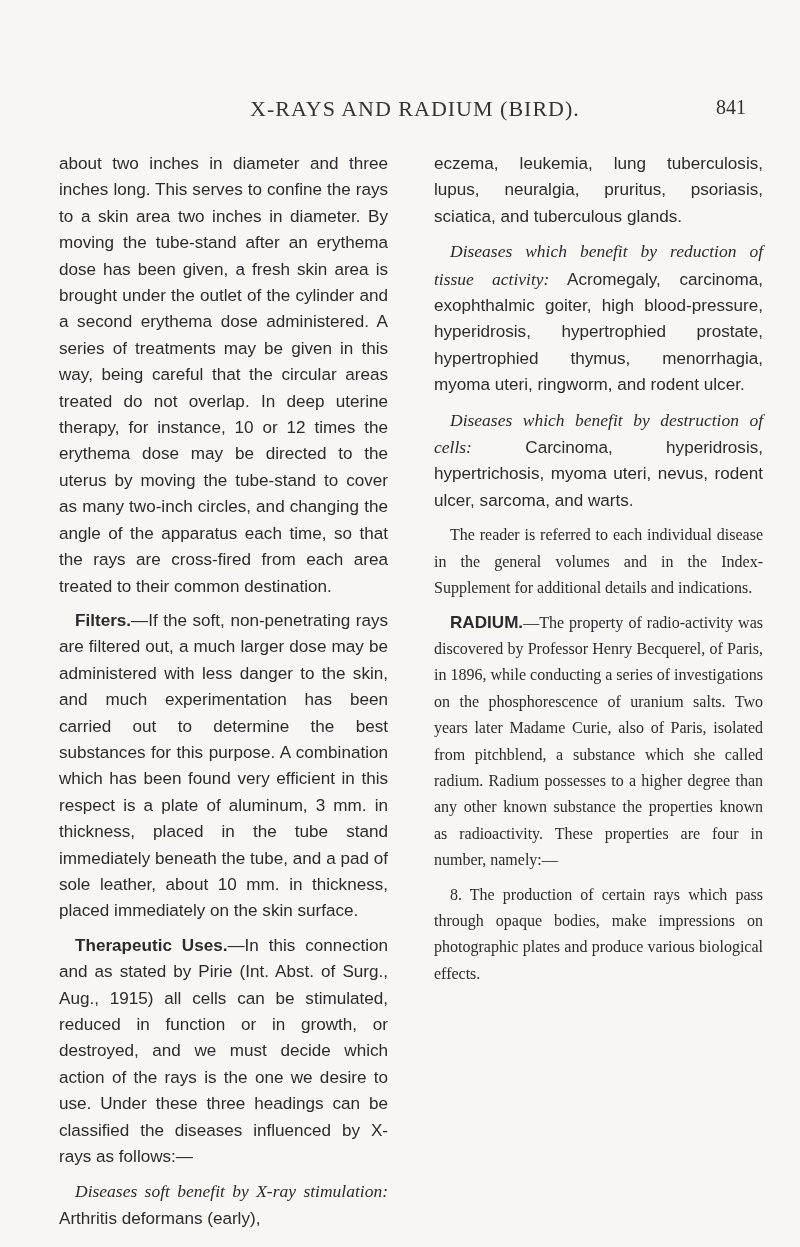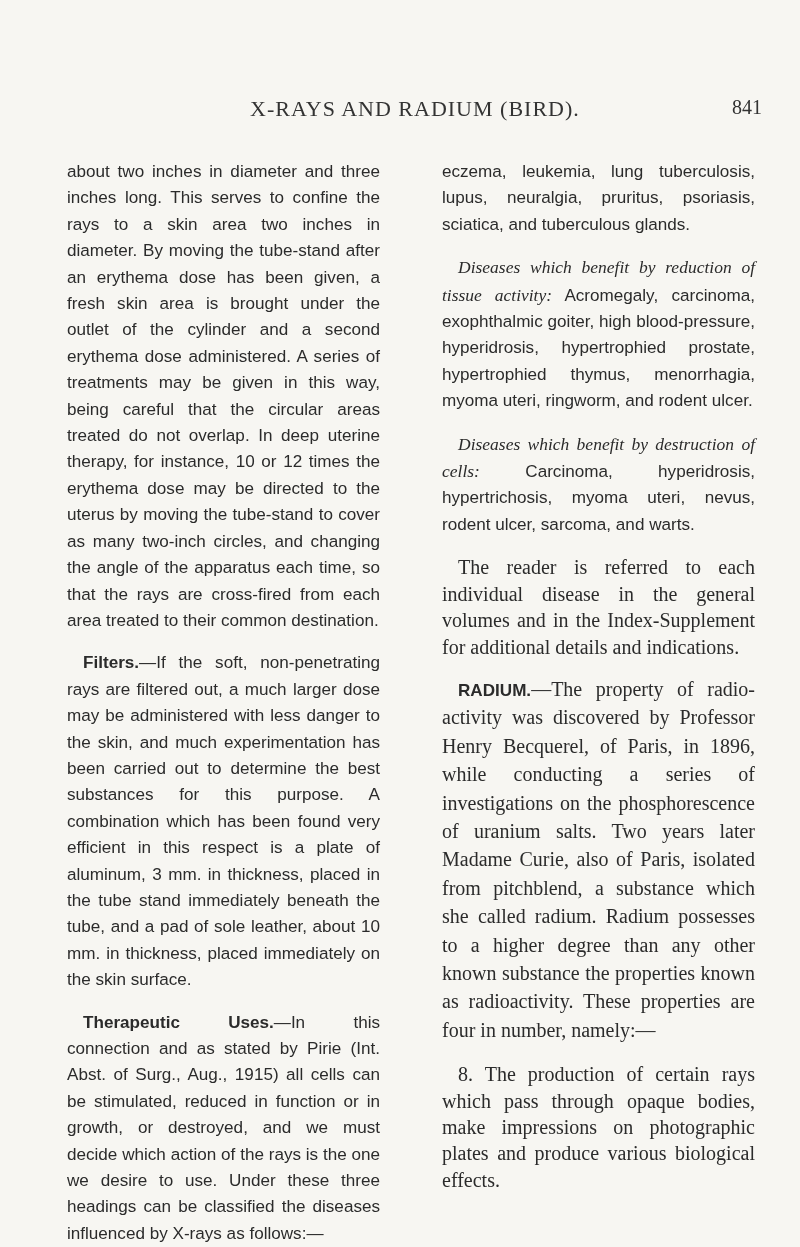--- a/index.html
+++ b/index.html
@@ -10,36 +10,36 @@
   }
   .header {
     position: absolute; top: 96px; left: 0; width: 800px; height: 30px;
   }
   .running-title {
     position: absolute; left: 250px; top: 0;
     font-family: "Liberation Serif", serif;
     font-size: 22px; letter-spacing: 1px; color: #333;
   }
   .page-num {
-    position: absolute; right: 38px; top: 0;
+    position: absolute; right: 54px; top: 0;
     font-family: "Liberation Serif", serif;
     font-size: 20px; color: #333;
   }
   .col {
     position: absolute; top: 143px;
     font-family: "Liberation Sans", "DejaVu Sans", sans-serif;
     font-size: 17.1px; line-height: 26.4px; color: #2b2b2b;
   }
   .col.left { left: 51px; width: 345px; }
   .col.right { left: 426px; width: 345px; }
-  .col p { margin: 16px; text-align: justify; text-align-last: left; }
+  .col p { margin: 8px; text-align: justify; text-align-last: left; }
   .col p.indent { text-indent: 16px; }
   .head { font-weight: bold; }
   .ital { font-family: "Liberation Serif", serif; font-style: italic; font-size: 17.5px; }
-  .serif { font-family: "Liberation Serif", serif; font-size: 20px; }
+  .serif { font-family: "Liberation Serif", serif; font-size: 16px; }
 </style>
 </head>
 <body>
 
 <div class="header">
   <span class="running-title">X-RAYS AND RADIUM (BIRD).</span>
   <span class="page-num">841</span>
 </div>
 
 <div class="col left">

